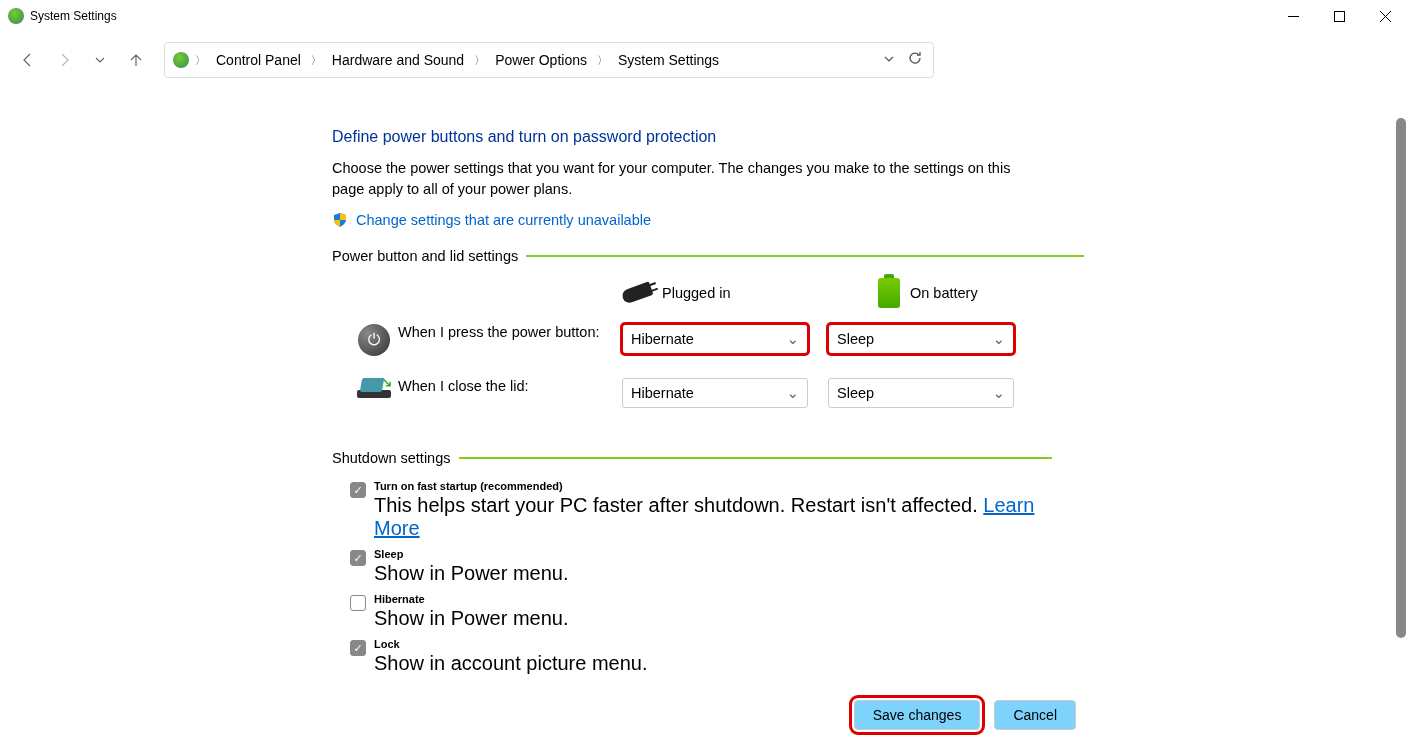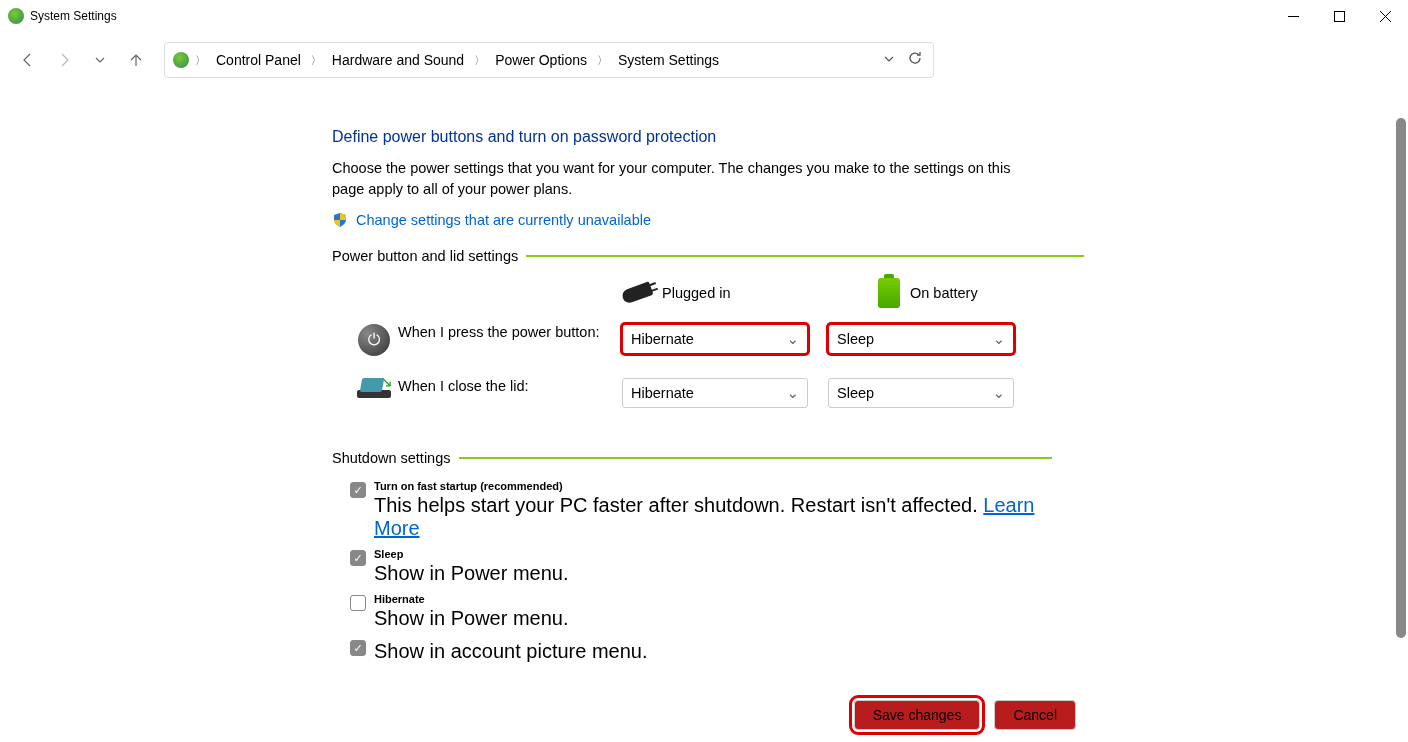--- a/index.html
+++ b/index.html
@@ -53,21 +53,21 @@
   .sd-item .tcol { flex:1;}
   .sd-item .t1 { font-weight:600; font-size:11px;}
   .sd-item .t2 { font-size:20px; color:#000; margin-top:2px;}
   .learn { color:#0066cc; text-decoration:underline; }
 
   
   .scrollbar { position:absolute; right:2px; top:118px; width:10px; height:520px; background:#888; border-radius:5px;}
 
   
   .footer { position:absolute; bottom:12px; right:332px; display:flex; gap:14px;}
-  .btn { height:30px; padding:0 18px; border:1px solid #ccc; border-radius:4px; background:#b91c1c; font-size:14px; display:flex; align-items:center; }
+  .btn { height:30px; padding:0 18px; border:1px solid #ccc; border-radius:4px; background:#7dd3fc; font-size:14px; display:flex; align-items:center; }
   .btn.hl { outline: 3px solid #d00; outline-offset: 2px;}
 
   
   .icon-battery { width: 22px; height: 30px; background: linear-gradient(#7c0 0%, #4a0 100%); border-radius:3px; position:relative;}
   .icon-battery::before { content:""; position:absolute; top:-4px; left:6px; width:10px; height:4px; background:#4a0; border-radius:2px 2px 0 0;}
   .icon-plug { width:30px; height:14px; background:#222; border-radius:7px 2px 2px 7px; position:relative; transform:rotate(-20deg);}
   .icon-plug::after{content:""; position:absolute; right:-6px; top:3px; width:8px; height:2px; background:#222; box-shadow: 0 6px 0 #222;}
   .icon-power { width:32px; height:32px; border-radius:50%; background: radial-gradient(circle at 30% 30%, #888, #333); display:flex; align-items:center; justify-content:center;}
   .icon-power::after { content:"⏻"; color:#fff; font-size:16px;}
   .icon-lid { width:34px; height:20px; position:relative;}
@@ -233,20 +233,21 @@
       <div class="sd-item">
         <div class="cb"></div>
         <div class="tcol">
           <div class="t1">Hibernate</div>
           <div class="t2">Show in Power menu.</div>
         </div>
       </div>
       <div class="sd-item">
         <div class="cb checked"></div>
         <div class="tcol">
+          <div class="t1">Lock</div>
           <div class="t2">Show in account picture menu.</div>
         </div>
       </div>
     </div>
   </fieldset>
 </div>
 
 <div class="scrollbar"></div>
 
 <div class="footer">

